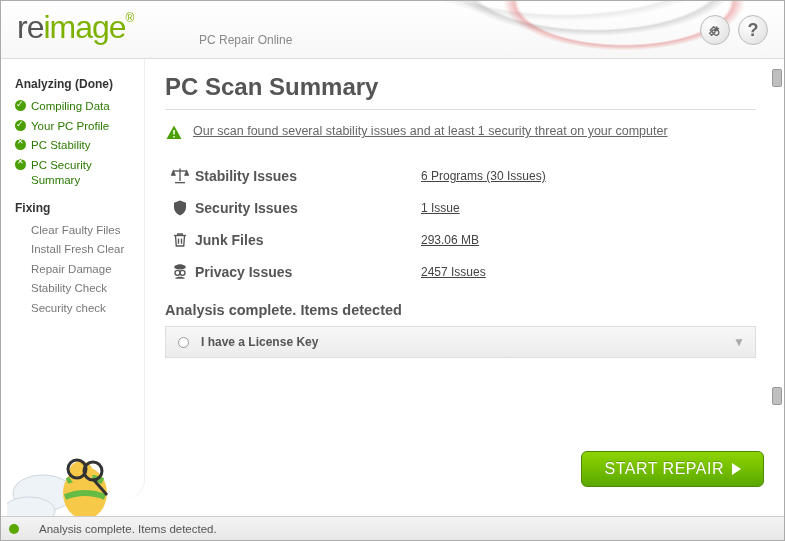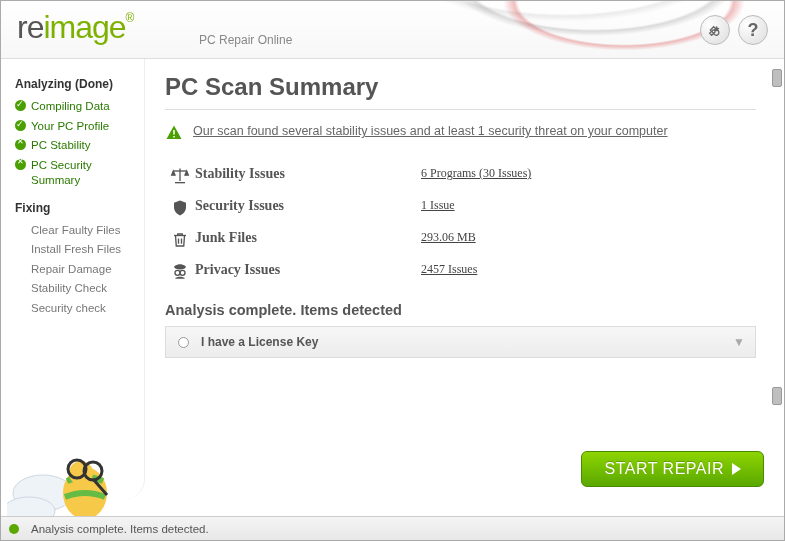--- a/index.html
+++ b/index.html
@@ -34,36 +34,36 @@
 
 .mascot { position: absolute; left: 6px; bottom: -34px; width: 130px; height: 110px; }
 
 .main { flex: 1; padding: 14px 28px 12px 20px; position: relative; overflow: hidden; }
 .main h1 { font-size: 24px; font-weight: bold; color: #555; margin-bottom: 8px; }
 .divider { height: 1px; background: #ddd; margin-bottom: 12px; }
 .alert { display: flex; gap: 10px; font-size: 12.5px; color: #666; margin-bottom: 18px; line-height: 1.45; text-decoration: underline; }
 .alert svg { flex-shrink: 0; margin-top: 2px; }
 
 .rows { }
-.row { display: flex; padding: 6px 0; font-family: Liberation Serif, serif; }
+.row { display: flex; align-items: center; padding: 6px 0; }
 .row .ic { width: 30px; display: flex; justify-content: center; color: #555; }
 .row .lbl { width: 226px; font-size: 14px; font-weight: bold; color: #555; }
 .row .val { font-size: 12px; color: #444; text-decoration: underline; cursor: pointer; }
 
 .analysis-title { font-size: 14.5px; font-weight: bold; color: #555; margin-top: 14px; margin-bottom: 8px; }
 .license-row { background: linear-gradient(to bottom, #f7f7f7, #ececec); border: 1px solid #ddd; padding: 8px 12px; display: flex; align-items: center; gap: 12px; font-size: 12px; font-weight: bold; color: #555; cursor: pointer; position: relative; }
 .license-row .radio { width: 11px; height: 11px; border: 1px solid #999; border-radius: 50%; background: #fff; }
 .license-row .chev { position: absolute; right: 10px; color: #aaa; font-size: 12px; }
 
 .start-btn { position: absolute; right: 20px; bottom: 12px; padding: 8px 22px; font-size: 16px; font-weight: normal; color: #fff; background: linear-gradient(to bottom, #8dd400, #5aa800); border: 1px solid #4a8a00; border-radius: 6px; cursor: pointer; letter-spacing: .5px; text-shadow: 0 -1px 0 rgba(0,0,0,.2); display: flex; align-items: center; gap: 8px; }
 .start-btn .tri { width: 0; height: 0; border-left: 9px solid #fff; border-top: 6px solid transparent; border-bottom: 6px solid transparent; }
 
 .scrollbar-nub { position: absolute; right: 2px; width: 10px; height: 18px; background: #bfbfbf; border: 1px solid #999; border-radius: 2px; }
 
-.status { position: absolute; left: 0; right: 0; bottom: 0; height: 24px; background: linear-gradient(to bottom, #f4f4f4, #e8e8e8); border-top: 1px solid #ccc; display: flex; align-items: center; padding: 0 8px; gap: 12px; font-size: 11.5px; color: #555; }
+.status { position: absolute; left: 0; right: 0; bottom: 0; height: 24px; background: linear-gradient(to bottom, #f4f4f4, #e8e8e8); border-top: 1px solid #ccc; display: flex; align-items: center; padding: 0 8px; gap: 20px; font-size: 11.5px; color: #555; }
 .status .dot { width: 10px; height: 10px; border-radius: 50%; background: #5aa800; }
 </style>
 </head>
 <body>
 
 <div class="header">
   <div class="logo">
     <b>re</b><span class="g">image</span><span class="reg">®</span>
   </div>
   <div class="tagline">PC Repair Online</div>
@@ -83,21 +83,21 @@
     <h4>Analyzing (Done)</h4>
     <ul>
       <li class="done ok"><span>Compiling Data</span></li>
       <li class="done ok"><span>Your PC Profile</span></li>
       <li class="done err"><span>PC Stability</span></li>
       <li class="done err"><span>PC Security Summary</span></li>
     </ul>
     <h4 style="margin-top:10px">Fixing</h4>
     <ul>
       <li><span>Clear Faulty Files</span></li>
-      <li><span>Install Fresh Files</span></li>
+      <li><span>Install Fresh Clear</span></li>
       <li><span>Repair Damage</span></li>
       <li><span>Stability Check</span></li>
       <li><span>Security check</span></li>
     </ul>
 
     <svg class="mascot" viewBox="0 0 130 110">
       <ellipse cx="36" cy="70" rx="30" ry="18" fill="#eef3f8" stroke="#cdd6e0"></ellipse>
       <ellipse cx="22" cy="88" rx="26" ry="14" fill="#eef3f8" stroke="#cdd6e0"></ellipse>
       <ellipse cx="78" cy="70" rx="22" ry="26" fill="#f7c948"></ellipse>
       <path d="M60 58 q18 -8 36 0" stroke="#6b4" stroke-width="6" fill="none"></path>

